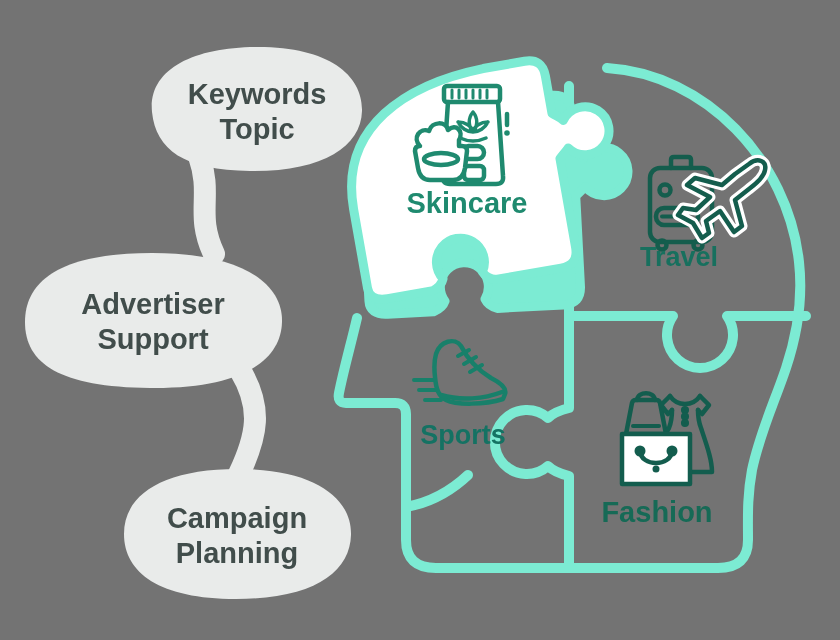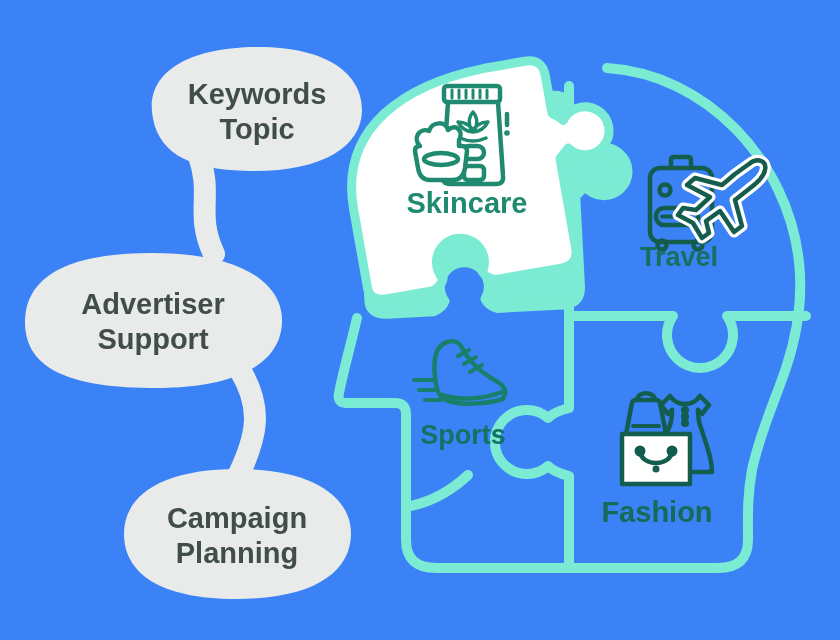--- a/index.html
+++ b/index.html
@@ -1,16 +1,16 @@
 <!DOCTYPE html>
 <html><head>
 <meta charset="utf-8">
 <style>
   html,body{margin:0;padding:0;background:#ffffff;}
-  #stage{position:relative;width:840px;height:640px;background:#3b82f6;overflow:hidden;
+  #stage{position:relative;width:840px;height:640px;background:#737373;overflow:hidden;
          font-family:"Liberation Sans","DejaVu Sans",sans-serif;}
   svg text{font-family:"Liberation Sans","DejaVu Sans",sans-serif;font-weight:bold;}
   .bubble-label{font-size:29px;fill:#414D4B;}
 </style>
 </head>
 <body>
 
 <div id="stage">
 <svg width="840" height="640" viewBox="0 0 840 640">
   <defs>

